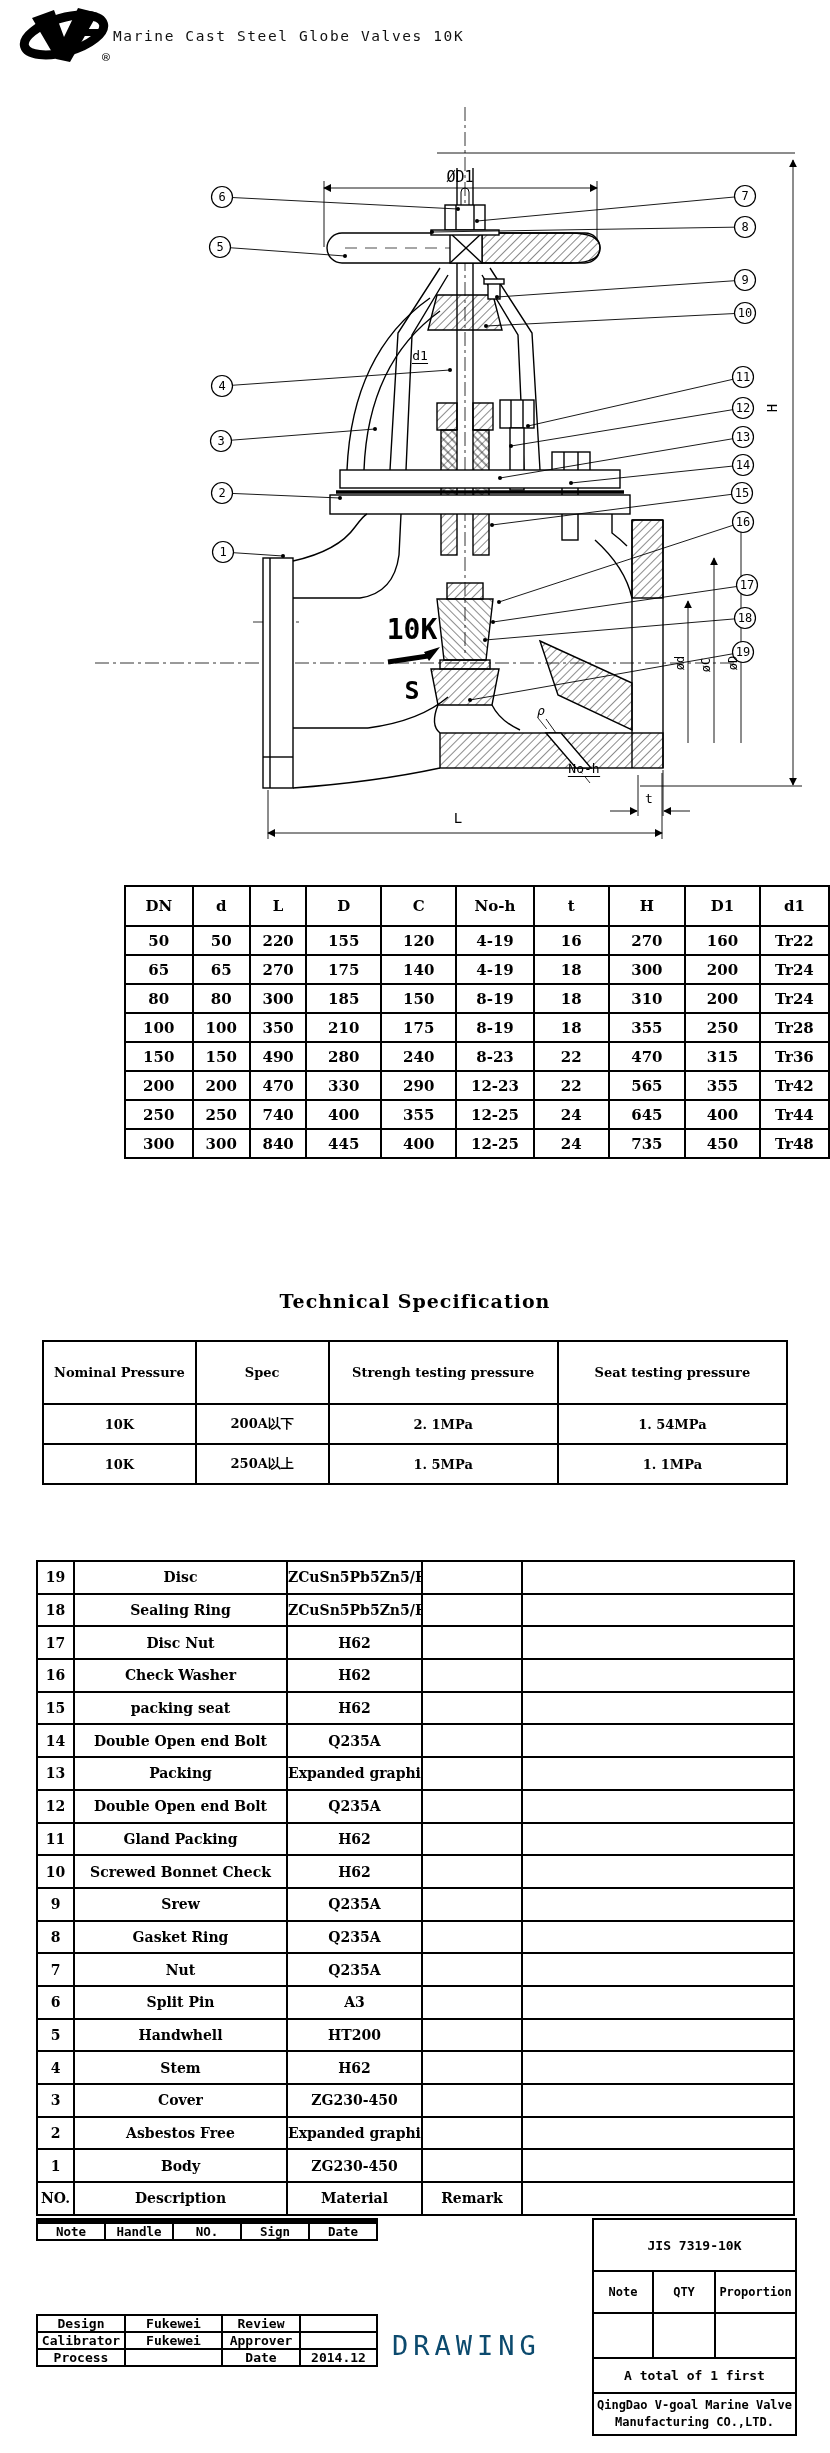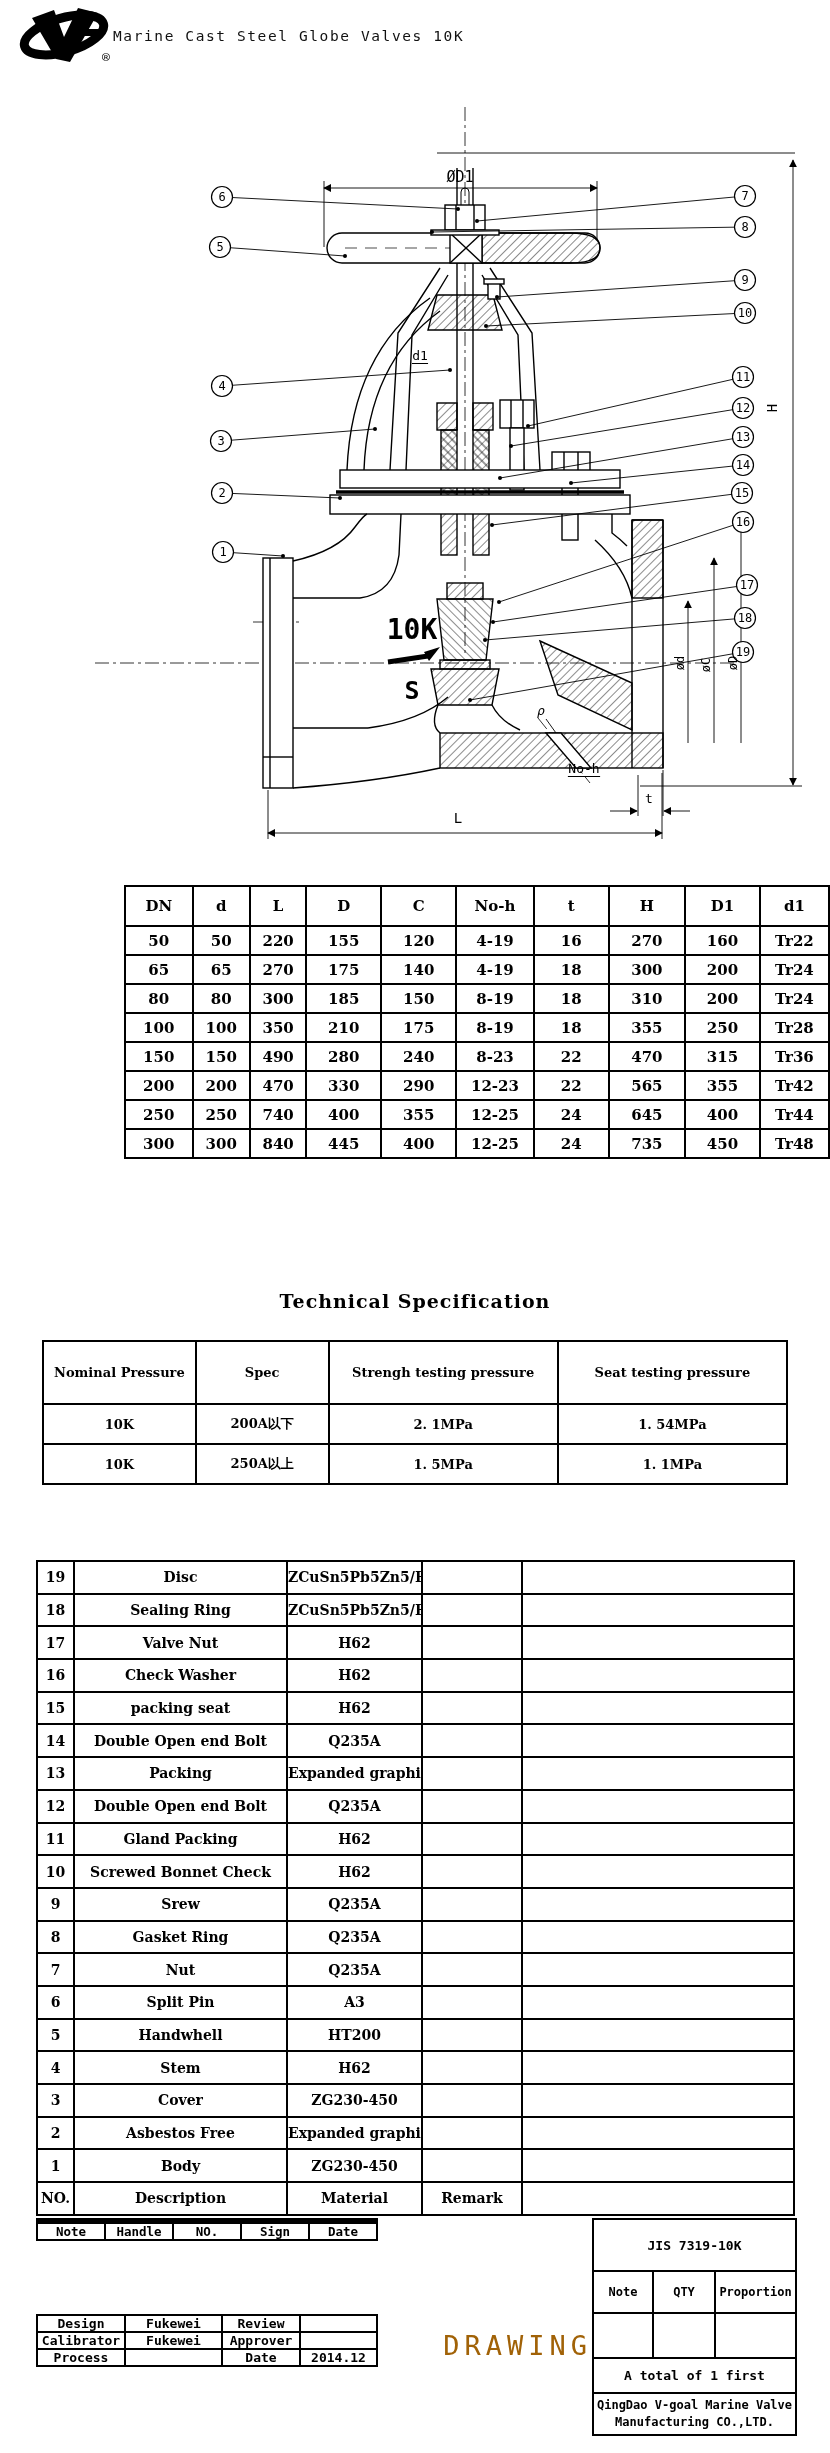--- a/index.html
+++ b/index.html
@@ -24,22 +24,22 @@
   #parts-table{position:absolute;left:36px;top:1560px;width:757px;}
   #parts-table td{font-size:14px;}
   #parts-table tr{height:32.7px;}
   
   .tb td{font-family:"DejaVu Sans Mono",monospace;font-weight:bold;font-size:12.5px;}
   #tblA{position:absolute;left:36px;top:2218px;width:340px;}
   #tblB{position:absolute;left:36px;top:2314px;width:340px;}
   #tblB td{font-size:13px;}
   #tblR{position:absolute;left:592px;top:2218px;width:203px;}
   #tblR td{font-size:12px;}
-  #drawing-word{position:absolute;left:392px;top:2330px;width:200px;text-align:right;
-      font-size:27px;letter-spacing:5px;color:#a16207;}
+  #drawing-word{position:absolute;left:392px;top:2330px;width:200px;text-align:left;
+      font-size:27px;letter-spacing:5px;color:#0c4a6e;}
   svg text{font-family:"DejaVu Sans Mono",monospace;fill:#000;}
 </style>
 </head>
 <body>
 
 <div id="page">
 
   <svg width="110" height="70" style="position:absolute;left:18px;top:4px">
     <g>
       <ellipse cx="46" cy="31" rx="41" ry="17" fill="none" stroke="#000" stroke-width="9" transform="rotate(-16 46 31)"></ellipse>
@@ -513,21 +513,21 @@
         </tr>
         <tr>
           <td>18</td>
           <td>Sealing Ring</td>
           <td>ZCuSn5Pb5Zn5/H62</td>
           <td></td>
           <td></td>
         </tr>
         <tr>
           <td>17</td>
-          <td>Valve Nut</td>
+          <td>Disc Nut</td>
           <td>H62</td>
           <td></td>
           <td></td>
         </tr>
         <tr>
           <td>16</td>
           <td>Check Washer</td>
           <td>H62</td>
           <td></td>
           <td></td>

